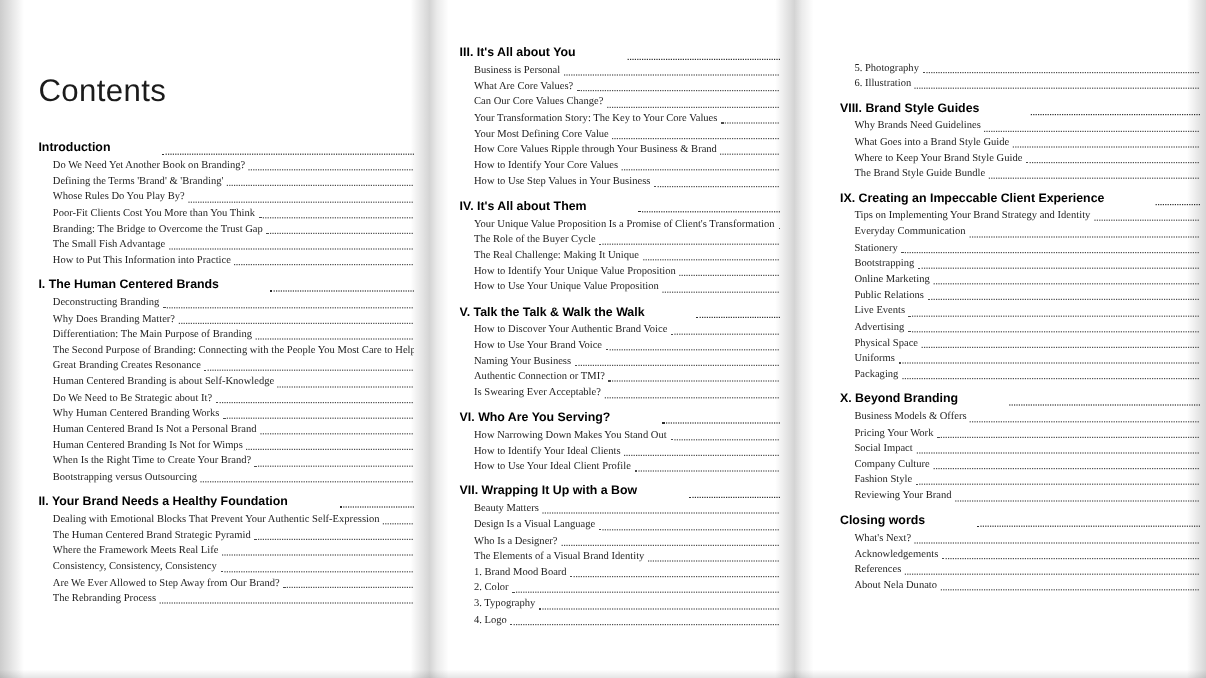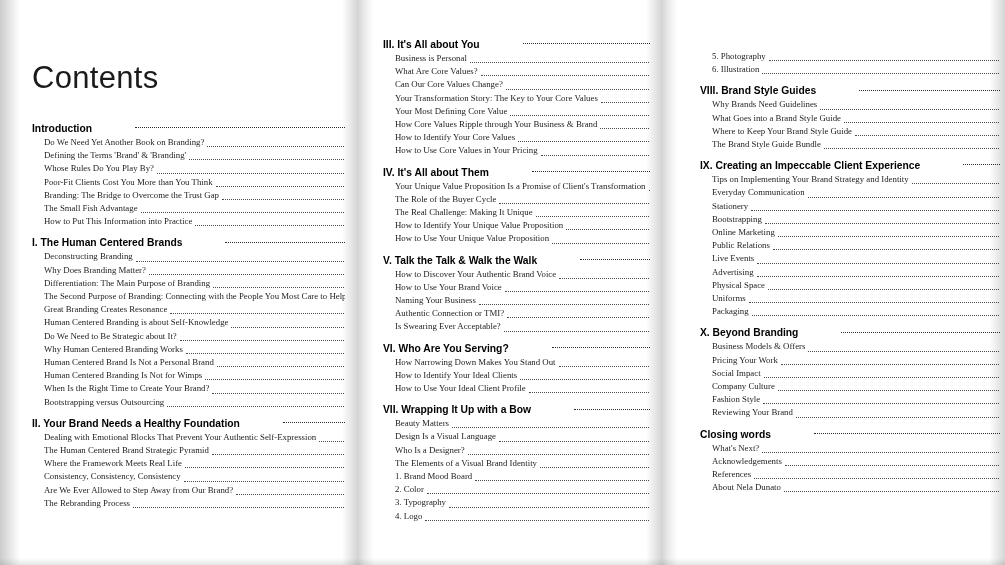--- a/index.html
+++ b/index.html
@@ -19,28 +19,28 @@
   .shade-bottom{left:0;right:0;top:auto;bottom:0;height:7px;background:linear-gradient(to top, rgba(0,0,0,0.10), rgba(0,0,0,0));}
 
   .toc-column{position:absolute;}
   .col-1{left:32px;top:60px;width:313px;}
   .col-2{left:383px;top:30px;width:267px;}
   .col-3{left:700px;top:38px;width:300px;margin-top:12px;}
 
   .contents-title{
     font-family:"Liberation Sans", sans-serif;
     font-weight:500;
-    font-size:31px;
+    font-size:26px;
     letter-spacing:0.3px;
     color:#1b1b1b;
     margin:0 0 26px 0;
   }
 
   .toc-heading{
-    display:flex;align-items:center;
+    display:flex;align-items:flex-end;
     margin-top:8px;line-height:14px;overflow:hidden;gap:40px;
   }
   .toc-heading .lbl{
     font-family:"Liberation Sans", sans-serif;
     font-weight:bold;font-size:10.3px;color:#000;
     white-space:nowrap;
   }
   .toc-heading .dots{
     flex:1 1 auto;min-width:6px;
     border-bottom:1.4px dotted #2d2d2d;
@@ -210,21 +210,21 @@
       </div>
       <div class="toc-entry">
         <span class="lbl">How Core Values Ripple through Your Business &amp; Brand</span>
         <span class="dots"></span>
       </div>
       <div class="toc-entry">
         <span class="lbl">How to Identify Your Core Values</span>
         <span class="dots"></span>
       </div>
       <div class="toc-entry">
-        <span class="lbl">How to Use Core Values in Your Pricing</span>
+        <span class="lbl">How to Use Step Values in Your Business</span>
         <span class="dots"></span>
       </div>
       <div class="toc-heading">
         <span class="lbl">IV. It's All about Them</span>
         <span class="dots"></span>
       </div>
       <div class="toc-entry">
         <span class="lbl">Your Unique Value Proposition Is a Promise of Client's Transformation</span>
         <span class="dots"></span>
       </div>

